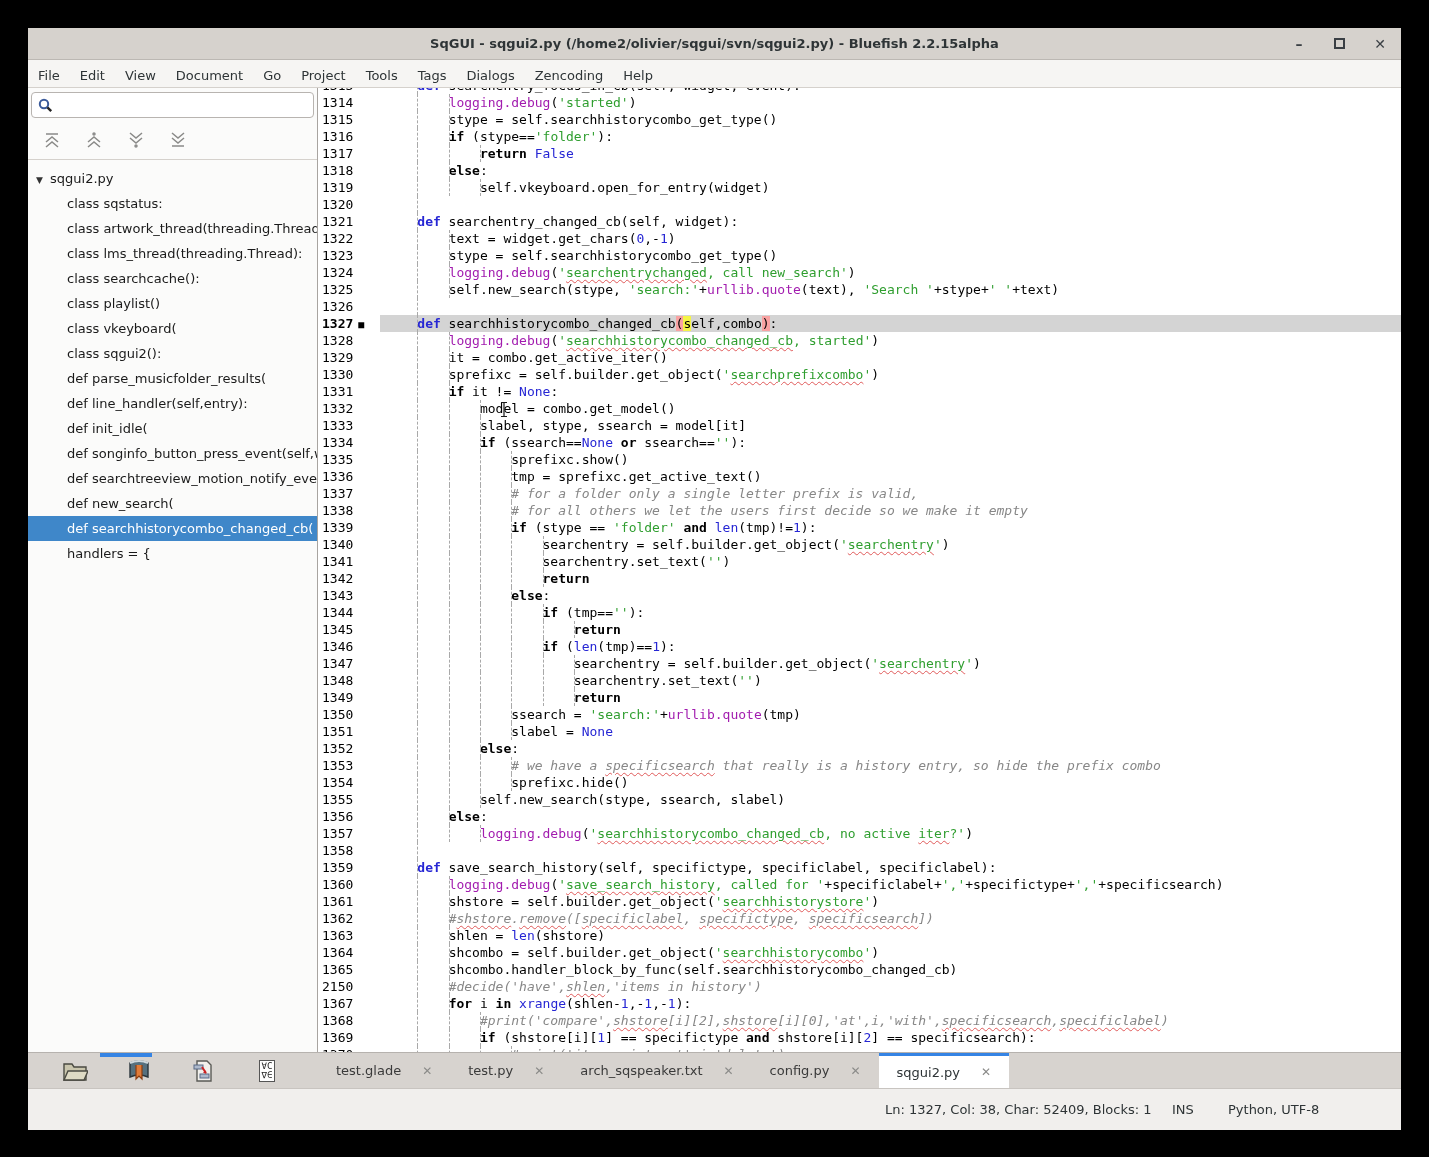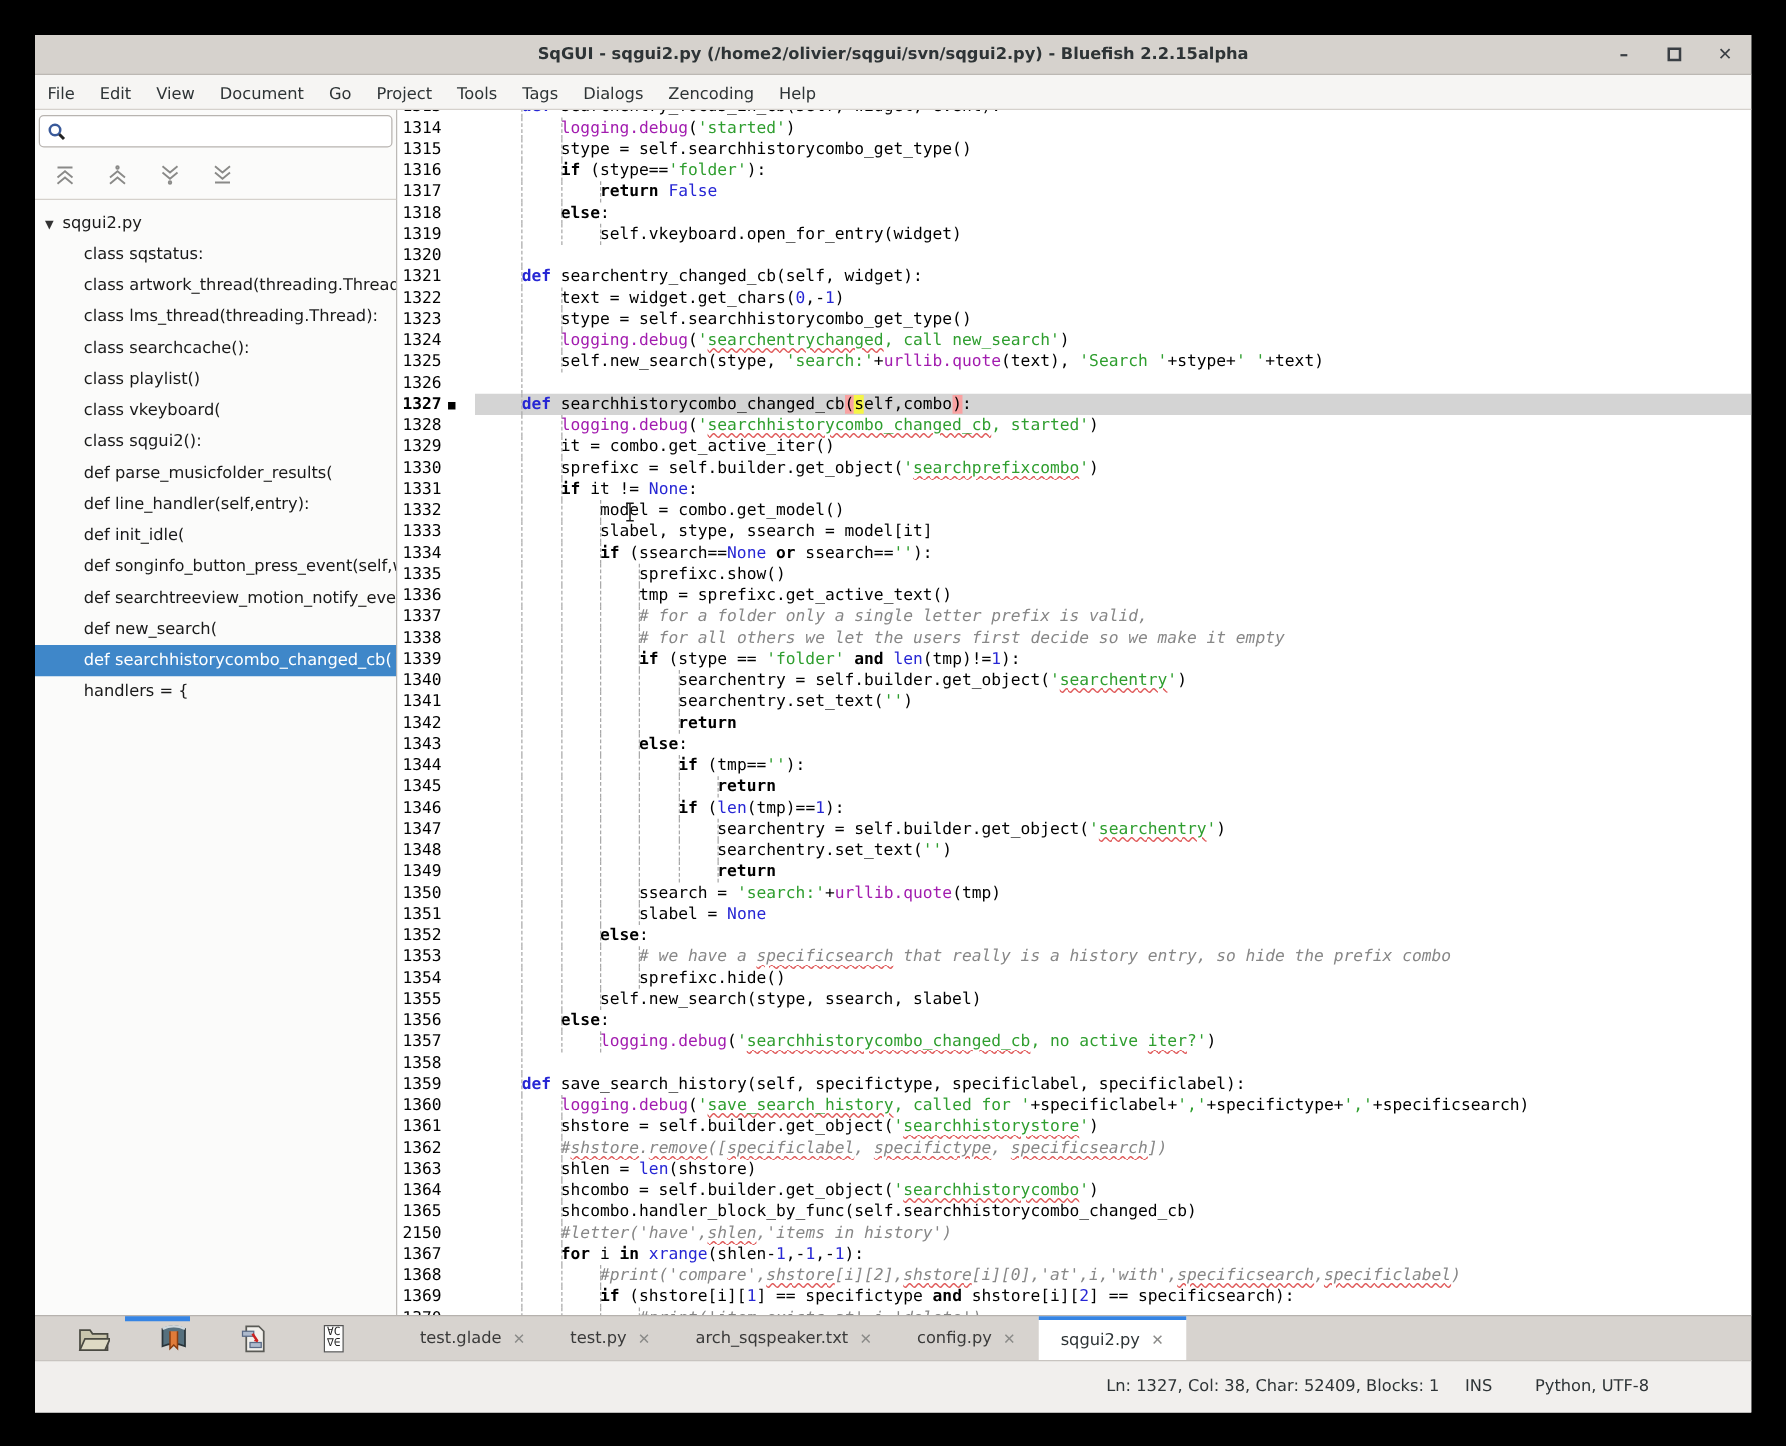--- a/index.html
+++ b/index.html
@@ -70,21 +70,21 @@
 
   
   .tabbar { height:36px; background:#d7d3cf; border-top:1px solid #b6b2ae; flex:none;
             display:flex; align-items:stretch; position:relative; }
   .panelicons { width:290px; flex:none; display:flex; align-items:center; padding-left:32px; gap:34px; position:relative; }
   .panelicon { width:30px; height:26px; display:flex; align-items:center; justify-content:center; }
   .panel-indicator { position:absolute; left:72px; top:0; width:52px; height:4px; background:#3584e4; }
   .charmap { font-size:9px; line-height:9px; color:#222; text-align:center;
              border:1px solid #555; background:#fff; padding:1px 2px; font-family:"DejaVu Sans Mono",monospace;}
   .tabs { display:flex; align-items:stretch; }
-  .tab { display:flex; align-items:center; gap:9px; padding:0 18px; font-size:13px; color:#3a3a3a; }
+  .tab { display:flex; align-items:center; gap:21px; padding:0 18px; font-size:13px; color:#3a3a3a; }
   .tab .close { color:#8a8a88; font-size:12px; }
   .tab.active { background:#fff; border-top:3px solid #3584e4; color:#2e3436; }
 
   
   .statusbar { height:42px; background:#f1efed; border-top:1px solid #c8c4c0; flex:none;
                position:relative; font-size:13px; color:#2e3436; }
   .st-pos  { position:absolute; left:857px; top:13px; }
   .st-ins  { position:absolute; left:1144px; top:13px; }
   .st-lang { position:absolute; left:1200px; top:13px; }
 </style>
@@ -223,21 +223,21 @@
           <div class="row"><span class="ln">1356</span><span class="codecell"><span class="guide" style="left: calc(4ch + 6px);"></span><span class="guide" style="left: calc(8ch + 6px);"></span>        <span class="tok-k">else</span><span class="tok-p">:</span></span></div>
           <div class="row"><span class="ln">1357</span><span class="codecell"><span class="guide" style="left: calc(4ch + 6px);"></span><span class="guide" style="left: calc(8ch + 6px);"></span><span class="guide" style="left: calc(12ch + 6px);"></span>            <span class="tok-m">logging.debug</span><span class="tok-p">(</span><span class="tok-s">'</span><span class="tok-w">searchhistorycombo_changed_cb</span><span class="tok-s">, no active </span><span class="tok-w">iter</span><span class="tok-s">?'</span><span class="tok-p">)</span></span></div>
           <div class="row"><span class="ln">1358</span><span class="codecell"><span class="guide" style="left: calc(4ch + 6px);"></span></span></div>
           <div class="row"><span class="ln">1359</span><span class="codecell"><span class="guide" style="left: calc(4ch + 6px);"></span>    <span class="tok-d">def</span><span class="tok-p"> save_search_history(self, specifictype, specificlabel, specificlabel):</span></span></div>
           <div class="row"><span class="ln">1360</span><span class="codecell"><span class="guide" style="left: calc(4ch + 6px);"></span><span class="guide" style="left: calc(8ch + 6px);"></span>        <span class="tok-m">logging.debug</span><span class="tok-p">(</span><span class="tok-s">'</span><span class="tok-w">save_search_history</span><span class="tok-s">, called for '</span><span class="tok-p">+specificlabel+</span><span class="tok-s">','</span><span class="tok-p">+specifictype+</span><span class="tok-s">','</span><span class="tok-p">+specificsearch)</span></span></div>
           <div class="row"><span class="ln">1361</span><span class="codecell"><span class="guide" style="left: calc(4ch + 6px);"></span><span class="guide" style="left: calc(8ch + 6px);"></span>        <span class="tok-p">shstore = self.builder.get_object(</span><span class="tok-s">'</span><span class="tok-w">searchhistorystore</span><span class="tok-s">'</span><span class="tok-p">)</span></span></div>
           <div class="row"><span class="ln">1362</span><span class="codecell"><span class="guide" style="left: calc(4ch + 6px);"></span><span class="guide" style="left: calc(8ch + 6px);"></span>        <span class="tok-c">#</span><span class="tok-u">shstore</span><span class="tok-c">.</span><span class="tok-u">remove</span><span class="tok-c">([</span><span class="tok-u">specificlabel</span><span class="tok-c">, </span><span class="tok-u">specifictype</span><span class="tok-c">, </span><span class="tok-u">specificsearch</span><span class="tok-c">])</span></span></div>
           <div class="row"><span class="ln">1363</span><span class="codecell"><span class="guide" style="left: calc(4ch + 6px);"></span><span class="guide" style="left: calc(8ch + 6px);"></span>        <span class="tok-p">shlen = </span><span class="tok-b">len</span><span class="tok-p">(shstore)</span></span></div>
           <div class="row"><span class="ln">1364</span><span class="codecell"><span class="guide" style="left: calc(4ch + 6px);"></span><span class="guide" style="left: calc(8ch + 6px);"></span>        <span class="tok-p">shcombo = self.builder.get_object(</span><span class="tok-s">'</span><span class="tok-w">searchhistorycombo</span><span class="tok-s">'</span><span class="tok-p">)</span></span></div>
           <div class="row"><span class="ln">1365</span><span class="codecell"><span class="guide" style="left: calc(4ch + 6px);"></span><span class="guide" style="left: calc(8ch + 6px);"></span>        <span class="tok-p">shcombo.handler_block_by_func(self.searchhistorycombo_changed_cb)</span></span></div>
-          <div class="row"><span class="ln">2150</span><span class="codecell"><span class="guide" style="left: calc(4ch + 6px);"></span><span class="guide" style="left: calc(8ch + 6px);"></span>        <span class="tok-c">#letter('have',</span><span class="tok-u">shlen</span><span class="tok-c">,'items in history')</span></span></div>
+          <div class="row"><span class="ln">2150</span><span class="codecell"><span class="guide" style="left: calc(4ch + 6px);"></span><span class="guide" style="left: calc(8ch + 6px);"></span>        <span class="tok-c">#decide('have',</span><span class="tok-u">shlen</span><span class="tok-c">,'items in history')</span></span></div>
           <div class="row"><span class="ln">1367</span><span class="codecell"><span class="guide" style="left: calc(4ch + 6px);"></span><span class="guide" style="left: calc(8ch + 6px);"></span>        <span class="tok-k">for</span><span class="tok-p"> i </span><span class="tok-k">in</span><span class="tok-p"> </span><span class="tok-b">xrange</span><span class="tok-p">(shlen-</span><span class="tok-b">1</span><span class="tok-p">,-</span><span class="tok-b">1</span><span class="tok-p">,-</span><span class="tok-b">1</span><span class="tok-p">):</span></span></div>
           <div class="row"><span class="ln">1368</span><span class="codecell"><span class="guide" style="left: calc(4ch + 6px);"></span><span class="guide" style="left: calc(8ch + 6px);"></span><span class="guide" style="left: calc(12ch + 6px);"></span>            <span class="tok-c">#print('compare',</span><span class="tok-u">shstore</span><span class="tok-c">[i][2],</span><span class="tok-u">shstore</span><span class="tok-c">[i][0],'at',i,'with',</span><span class="tok-u">specificsearch</span><span class="tok-c">,</span><span class="tok-u">specificlabel</span><span class="tok-c">)</span></span></div>
           <div class="row"><span class="ln">1369</span><span class="codecell"><span class="guide" style="left: calc(4ch + 6px);"></span><span class="guide" style="left: calc(8ch + 6px);"></span><span class="guide" style="left: calc(12ch + 6px);"></span>            <span class="tok-k">if</span><span class="tok-p"> (shstore[i][</span><span class="tok-b">1</span><span class="tok-p">] == specifictype </span><span class="tok-k">and</span><span class="tok-p"> shstore[i][</span><span class="tok-b">2</span><span class="tok-p">] == specificsearch):</span></span></div>
           <div class="row"><span class="ln">1370</span><span class="codecell"><span class="guide" style="left: calc(4ch + 6px);"></span><span class="guide" style="left: calc(8ch + 6px);"></span><span class="guide" style="left: calc(12ch + 6px);"></span><span class="guide" style="left: calc(16ch + 6px);"></span>                <span class="tok-c">#print('item exists at',i,'delete')</span></span></div>
         </div>
       <div class="ibeam">
         <svg width="10" height="17" viewBox="0 0 10 17" fill="none" stroke="#1a1a1a" stroke-width="1.2">
           <path d="M2 1.5 h6 M5 1.5 v14 M2 15.5 h6"></path>
         </svg>
       </div>

